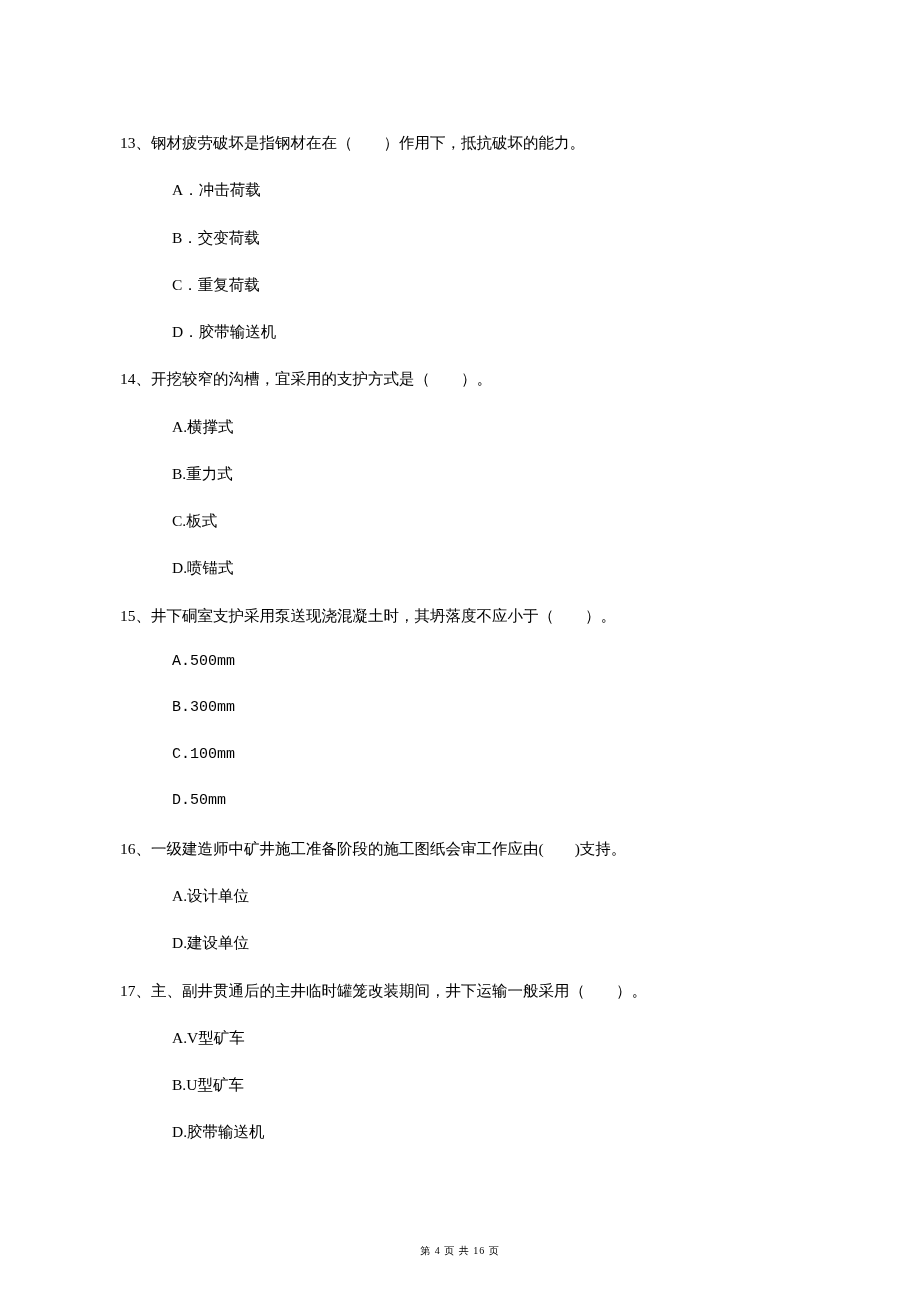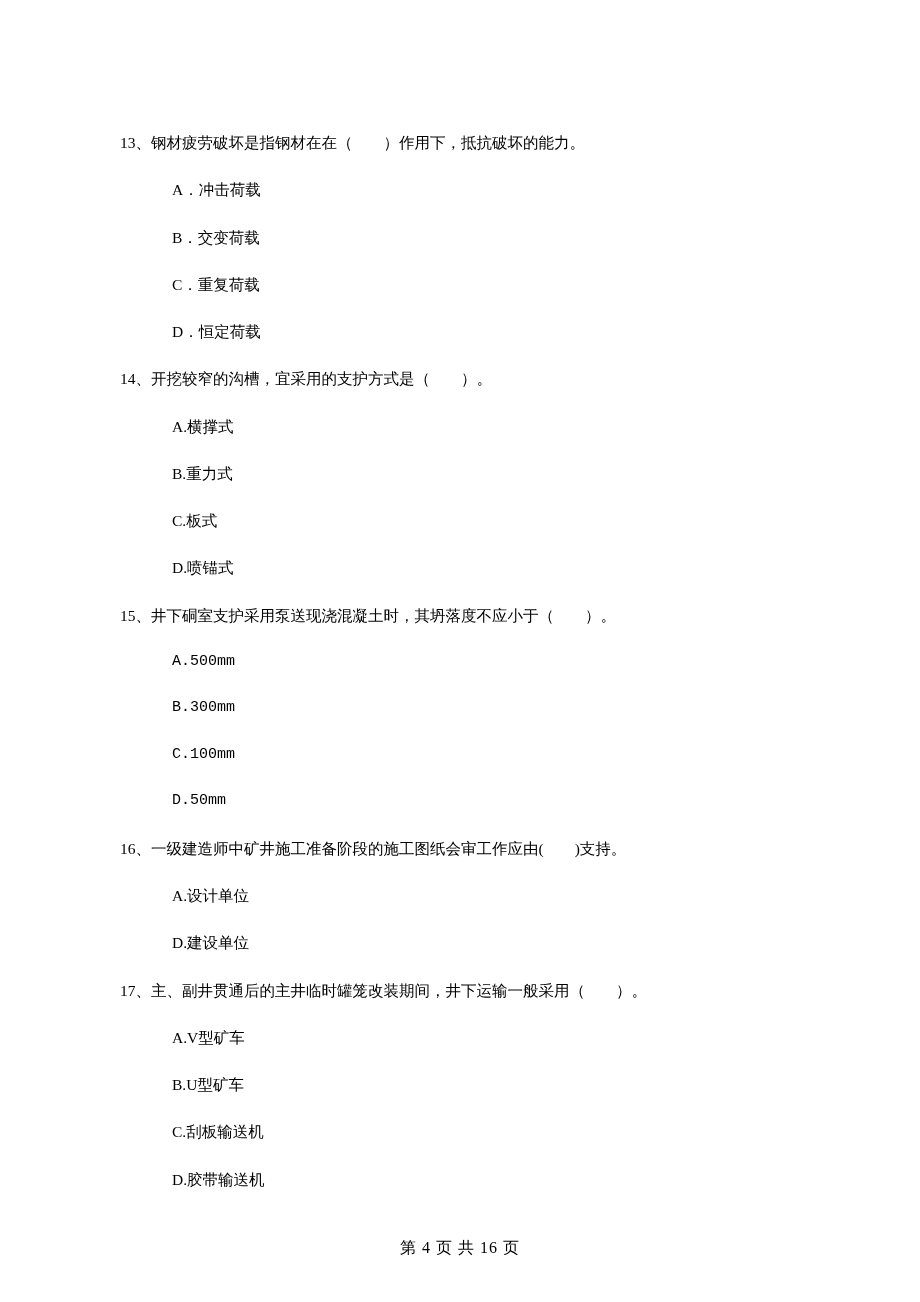--- a/index.html
+++ b/index.html
@@ -33,40 +33,40 @@
   .option {
     margin: 2px 0 24px 0;
     line-height: 1.5;
   }
   .footer {
     position: absolute;
     left: 0;
     right: 0;
     bottom: 46px;
     text-align: center;
-    font-size: 16px;
+    font-size: 10px;
     letter-spacing: 1px;
   }
   .en {
     font-family: "Courier New", monospace;
     font-size: 15px;
   }
 </style>
 </head>
 <body>
 
 <div class="page">
 
   <div class="question">
     <p class="q-stem"><span>13、</span><span>钢材疲劳破坏是指钢材在在（　　）作用下，抵抗破坏的能力。</span></p>
     <div class="options">
       <p class="option">A．冲击荷载</p>
       <p class="option">B．交变荷载</p>
       <p class="option">C．重复荷载</p>
-      <p class="option">D．恒定荷载</p>
+      <p class="option">D．胶带输送机</p>
     </div>
   </div>
 
   <div class="question">
     <p class="q-stem"><span>14、</span><span>开挖较窄的沟槽，宜采用的支护方式是（　　）。</span></p>
     <div class="options">
       <p class="option">A.横撑式</p>
       <p class="option">B.重力式</p>
       <p class="option">C.板式</p>
       <p class="option">D.喷锚式</p>
@@ -89,19 +89,18 @@
       <p class="option">A.设计单位</p>
       <p class="option">D.建设单位</p>
     </div>
   </div>
 
   <div class="question">
     <p class="q-stem"><span>17、</span><span>主、副井贯通后的主井临时罐笼改装期间，井下运输一般采用（　　）。</span></p>
     <div class="options">
       <p class="option">A.V型矿车</p>
       <p class="option">B.U型矿车</p>
-      <p class="option">C.刮板输送机</p>
       <p class="option">D.胶带输送机</p>
     </div>
   </div>
 
   <div class="footer">第 4 页 共 16 页</div>
 </div>
 
 </body></html>

